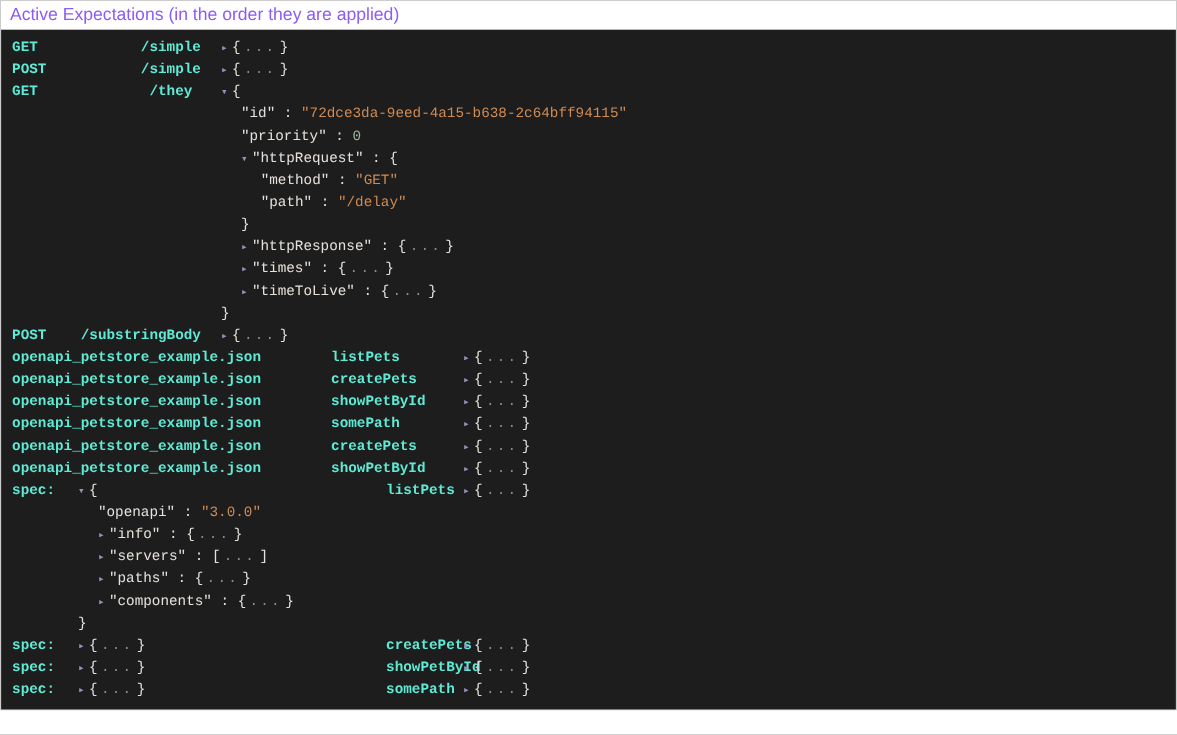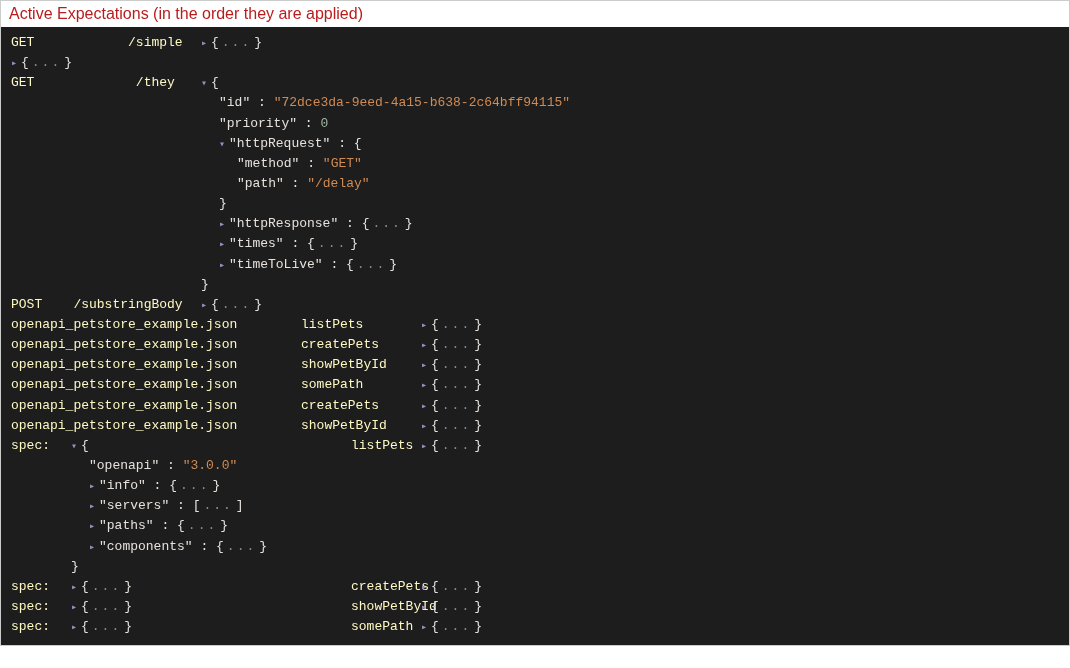--- a/index.html
+++ b/index.html
@@ -11,21 +11,21 @@
     width: 1070px;
   }
   .panel {
     border: 1px solid #ccc;
   }
   .panel-header {
     background: #fff;
     padding: 4px 8px;
     font-family: -apple-system, Helvetica, Arial, sans-serif;
     font-size: 16px;
-    color: #b91c1c;
+    color: #8b5cf6;
   }
   .panel-body {
     background: #1d1d1d;
     color: #e6e1dc;
     padding: 6px 10px 8px 10px;
     line-height: 1.55;
   }
   .row {
     display: flex;
     align-items: flex-start;
@@ -73,33 +73,34 @@
     user-select: none;
     font-size: 10px;
   }
   .brace, .bracket, .punct { color: #e6e1dc; }
   .key { color: #e6e1dc; }
   .str { color: #d08b53; }
   .num { color: #9fb5a0; }
   .ellipsis { color: #8c8c8c; letter-spacing: 2px; padding: 0 3px;}
   .indent { padding-left: 18px; }
   .line { white-space: pre; }
-  .label-white { color: #fef9c3; font-weight: 400; }
+  .label-white { color: #5eead4; font-weight: 700; }
 </style>
 </head>
 <body>
 
 <div class="panel">
   <div class="panel-header">Active Expectations (in the order they are applied)</div>
   <div class="panel-body" id="body">
       <div class="row">
         <div class="cell-left"><span class="label-white">GET   </span><span class="label-white">         /simple</span></div>
         <div class="cell-body"><span class="toggle">▸</span><span><span class="brace">{</span><span class="ellipsis">...</span><span class="brace">}</span></span></div>
       </div>
       <div class="row">
+        <div class="cell-left"><span class="label-white">POST  </span><span class="label-white">         /simple</span></div>
         <div class="cell-body"><span class="toggle">▸</span><span><span class="brace">{</span><span class="ellipsis">...</span><span class="brace">}</span></span></div>
       </div>
       <div class="row">
         <div class="cell-left"><span class="label-white">GET   </span><span class="label-white">          /they</span></div>
         <div class="cell-body"><span class="toggle">▾</span><span class="brace">{</span><div class="indent">
             <div class="line"><span class="key">"id"</span><span class="punct"> : </span><span class="str">"72dce3da-9eed-4a15-b638-2c64bff94115"</span></div>
             <div class="line"><span class="key">"priority"</span><span class="punct"> : </span><span class="num">0</span></div>
             <div class="line"><span class="toggle">▾</span><span class="key">"httpRequest"</span><span class="punct"> : </span><span class="brace">{</span></div>
             <div class="indent">
               <div class="line"><span class="key">"method"</span><span class="punct"> : </span><span class="str">"GET"</span></div>

